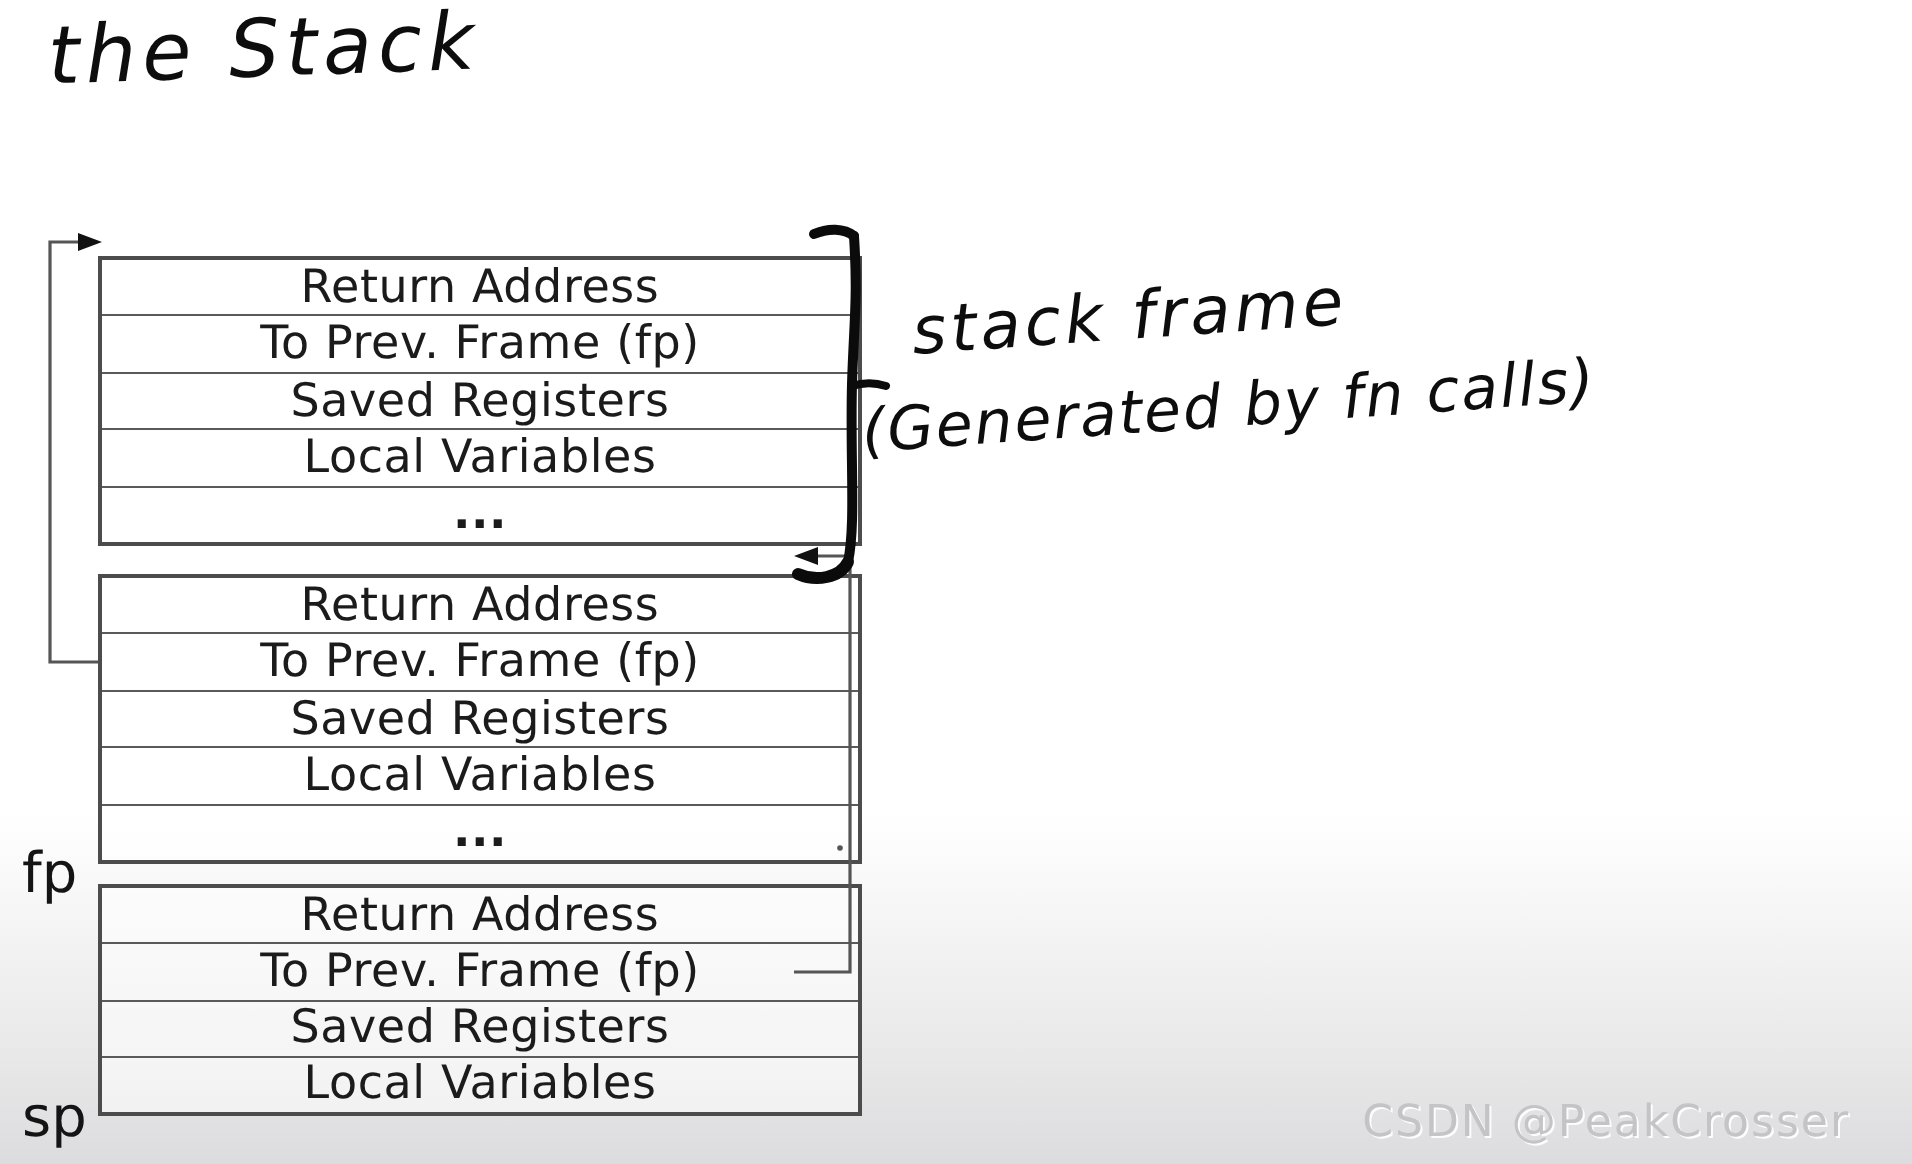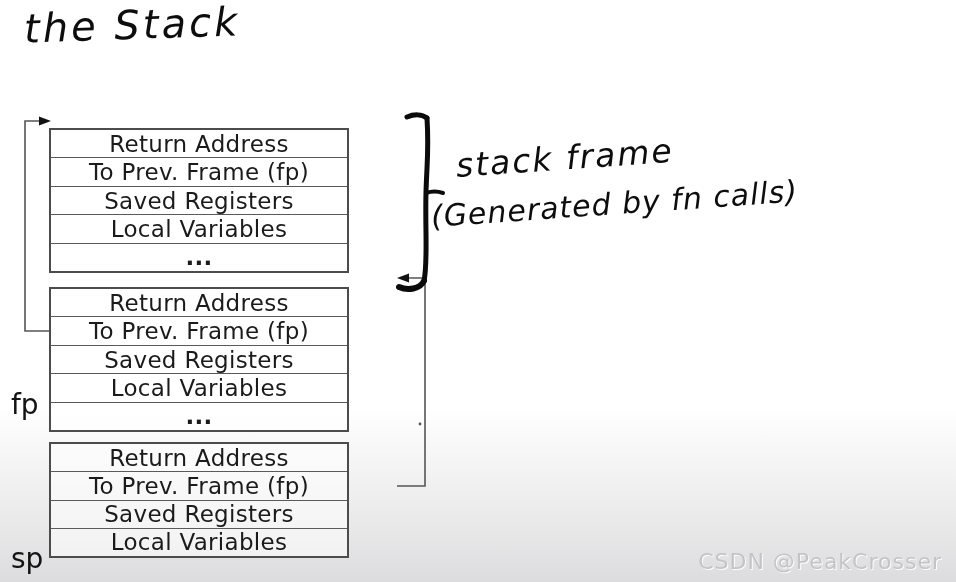--- a/index.html
+++ b/index.html
@@ -17,21 +17,21 @@
     color:#0d0d0d;
     white-space:nowrap;
   }
   .title{
     position:absolute;left:24px;top:2px;
     font-size:40px;letter-spacing:3px;
     transform:rotate(-2deg);
   }
   
   .frame{
-    position:absolute;left:49px;width:300px;
+    position:absolute;left:49px;width:382px;
     display:flex;flex-direction:column;
     border:2px solid #4c4c4c;
     box-sizing:border-box;
     background:rgba(255,255,255,0.55);
   }
   .frame .row{
     flex:1;
     display:flex;align-items:center;justify-content:center;
     font-size:23px;color:#1b1b1b;
     letter-spacing:0.3px;
@@ -41,36 +41,36 @@
   .frame .row:last-child{border-bottom:none;}
   .frame-top{top:128px;height:145px;}
   .frame-middle{top:287px;height:145px;}
   .frame-bottom{top:442px;height:116px;}
   .row-ellipsis{font-weight:bold;letter-spacing:2px;}
   
   .ptr{
     position:absolute;left:11px;
     font-size:28px;color:#141414;
   }
-  .ptr-fp{top:388px;text-align:right;}
+  .ptr-fp{top:420px;text-align:right;}
   .ptr-sp{top:542px;}
   
   .annot1{
     position:absolute;left:456px;top:146px;
     font-size:33px;letter-spacing:2px;
     transform:rotate(-4deg);transform-origin:left center;
   }
   .annot2{
     position:absolute;left:431px;top:199px;
     font-size:30px;letter-spacing:1px;
     transform:rotate(-4deg);transform-origin:left center;
   }
   
   .watermark{
-    position:absolute;right:14px;top:549px;
+    position:absolute;right:31px;top:549px;
     font-size:22px;color:#c4c4c7;letter-spacing:1px;
     text-shadow:1px 1px 0 rgba(255,255,255,0.9);
   }
   .overlay{
     position:absolute;left:0;top:0;width:956px;height:582px;
     pointer-events:none;
   }
 </style>
 </head>
 <body>

